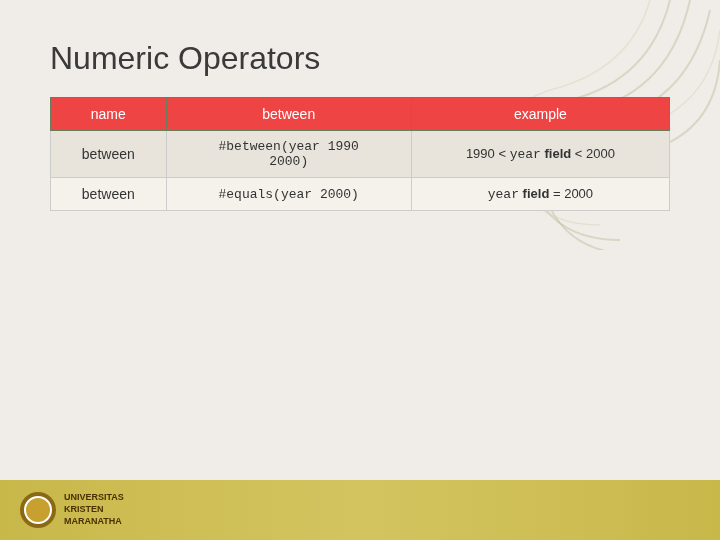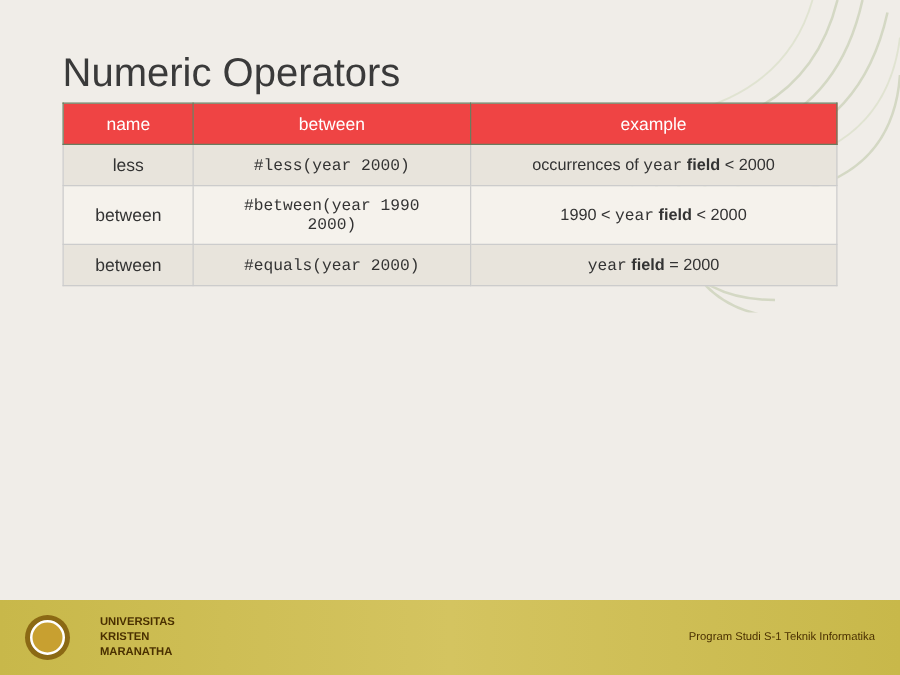--- a/index.html
+++ b/index.html
@@ -16,21 +16,21 @@
     .main-content {
       position: relative;
       z-index: 1;
       padding: 40px 50px 20px 50px;
     }
 
     .page-title {
       font-size: 32px;
       font-weight: normal;
       color: #3a3a3a;
-      margin-bottom: 5px;
+      margin-bottom: 20px;
     }
 
     
     .operators-table {
       width: 100%;
       border-collapse: collapse;
       font-size: 14px;
     }
 
     .operators-table thead tr th {
@@ -86,21 +86,21 @@
       display: flex;
       align-items: center;
       justify-content: space-between;
       padding: 0 20px;
       z-index: 2;
     }
 
     .footer-logo {
       display: flex;
       align-items: center;
-      gap: 24px;
+      gap: 8px;
     }
 
     .logo-circle {
       width: 36px;
       height: 36px;
       border-radius: 50%;
       background: #8b6914;
       display: flex;
       align-items: center;
       justify-content: center;
@@ -168,29 +168,20 @@
   <table class="operators-table">
     <thead>
       <tr>
         <th>name</th>
         <th>between</th>
         <th>example</th>
       </tr>
     </thead>
     <tbody>
 
-      <tr>
-        <td>less</td>
-        <td class="example-col">
-          <span>#less(year 2000)</span>
-        </td>
-        <td class="behavior-col">
-          occurrences of <span class="mono">year</span> <span class="bold">field</span> &lt; 2000
-        </td>
-      </tr>
 
 
       <tr>
         <td>between</td>
         <td class="example-col">
           <span>#between(year 1990<br>2000)</span>
         </td>
         <td class="behavior-col">
           1990 &lt; <span class="mono">year</span> <span class="bold">field</span> &lt; 2000
         </td>
@@ -214,15 +205,14 @@
     <div class="logo-circle">
       <div class="logo-inner"></div>
     </div>
     <div class="footer-logo-text">
       <span>UNIVERSITAS</span>
       <span>KRISTEN</span>
       <span>MARANATHA</span>
     </div>
   </div>
   <div class="footer-right-text">
-    <div>Program Studi S-1 Teknik Informatika</div>
   </div>
 </div>
 
 </body></html>

